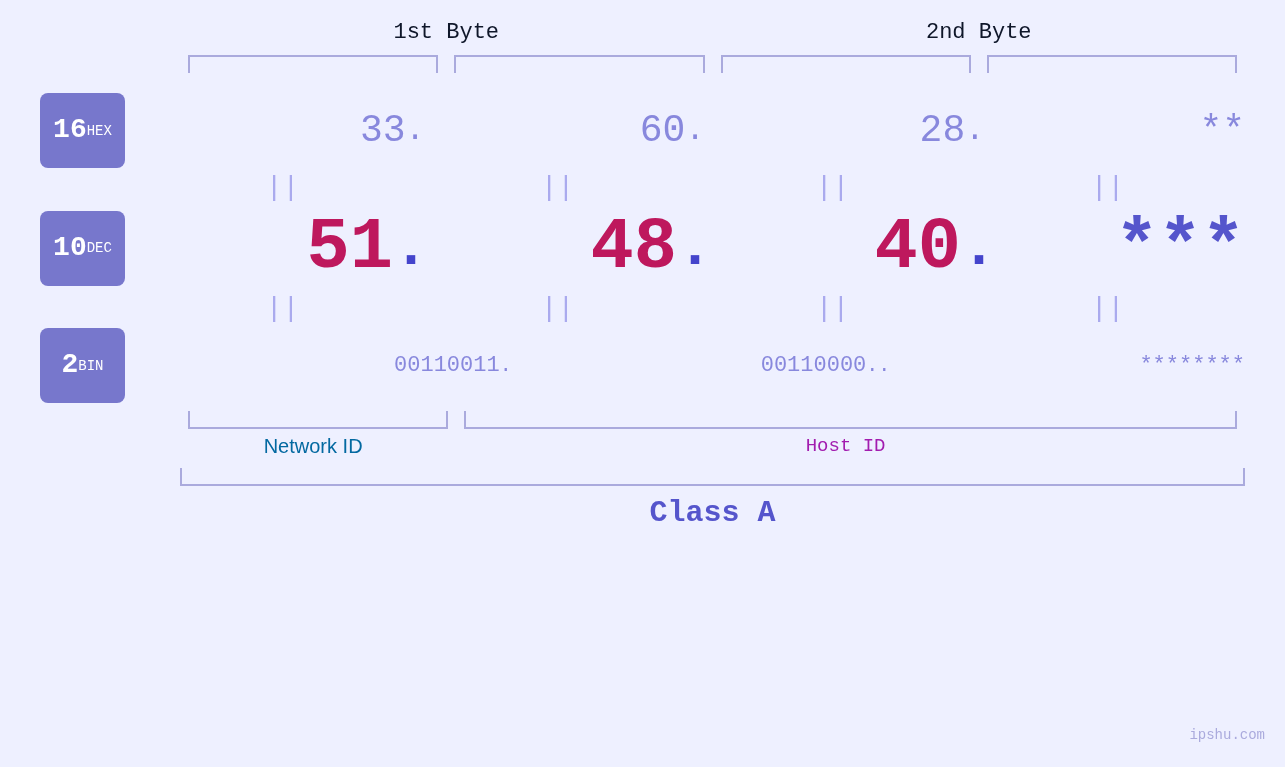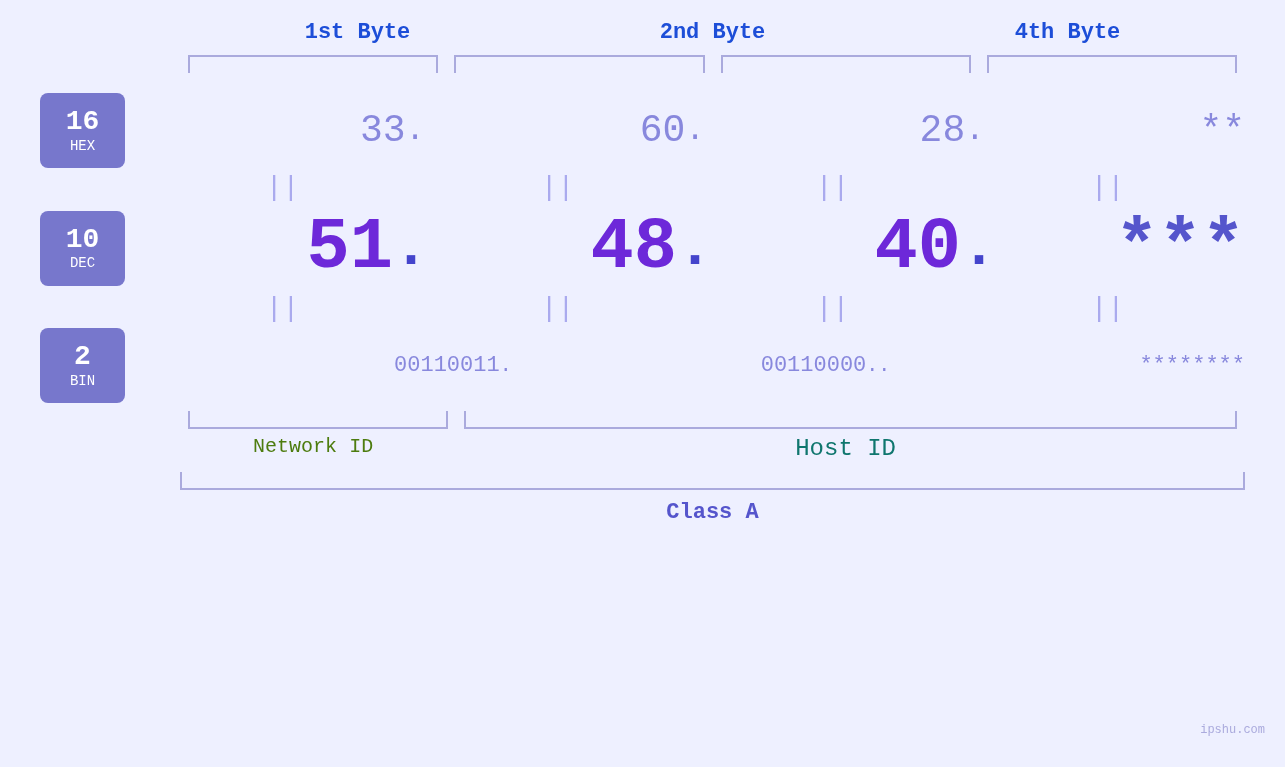--- a/index.html
+++ b/index.html
@@ -27,24 +27,24 @@
     .header-row {
       display: flex;
       width: 100%;
       padding-left: 140px;
       margin-bottom: 10px;
     }
 
     .byte-header {
       flex: 1;
       text-align: center;
-      color: #1d4ed8;
+      color: #0f172a;
       font-size: 22px;
       font-family: 'Courier New', Courier, monospace;
-      font-weight: bold;
+      font-weight: normal;
     }
 
     
     .bracket-top-row {
       display: flex;
       width: 100%;
       padding-left: 140px;
       margin-bottom: 20px;
     }
 
@@ -64,21 +64,20 @@
       width: 100%;
       margin-bottom: 0;
     }
 
     .badge {
       width: 85px;
       height: 75px;
       background-color: #7777cc;
       border-radius: 8px;
       display: flex;
-      flex-direction: column;
       align-items: center;
       justify-content: center;
       color: white;
       flex-shrink: 0;
       margin-right: 20px;
     }
 
     .badge-number {
       font-size: 28px;
       font-weight: bold;
@@ -104,21 +103,21 @@
 
     
     .hex-value {
       color: #8888dd;
       font-size: 38px;
       font-family: 'Courier New', Courier, monospace;
     }
 
     
     .dec-value {
-      color: #6d28d9;
+      color: #be185d;
       font-size: 72px;
       font-weight: bold;
       font-family: 'Courier New', Courier, monospace;
     }
 
     
     .bin-value {
       color: #8888dd;
       font-size: 22px;
       font-family: 'Courier New', Courier, monospace;
@@ -151,30 +150,30 @@
     .label-row {
       display: flex;
       width: 100%;
       padding-left: 140px;
       margin-top: 6px;
     }
 
     .network-label {
       width: 25%;
       text-align: center;
-      color: #4d7c0f;
+      color: #0369a1;
       font-size: 20px;
-      font-family: Liberation Mono, monospace;
+      font-family: Liberation Sans, sans-serif;
     }
 
     .host-label {
       flex: 3;
       text-align: center;
-      color: #0f766e;
-      font-size: 24px;
+      color: #a21caf;
+      font-size: 19px;
       font-family: 'Courier New', Courier, monospace;
     }
 
     
     .outer-bracket-row {
       display: flex;
       width: 100%;
       padding-left: 140px;
       margin-top: 10px;
     }
@@ -189,31 +188,31 @@
 
     .class-row {
       width: 100%;
       text-align: center;
       margin-top: 10px;
       padding-left: 140px;
     }
 
     .class-label {
       color: #5555cc;
-      font-size: 22px;
+      font-size: 30px;
       font-family: 'Courier New', Courier, monospace;
       font-weight: bold;
     }
 
     .footer {
       position: absolute;
-      bottom: 30px;
+      bottom: 24px;
       right: 20px;
       color: #aaaadd;
-      font-size: 12px;
+      font-size: 14px;
       font-family: 'Courier New', Courier, monospace;
     }
 
     .dec-dot {
       font-size: 60px;
       color: #4444cc;
       font-weight: bold;
     }
 
     .hex-dot {
@@ -235,21 +234,20 @@
     }
   </style>
 </head>
 <body>
 
 <div class="container">
 
   <div class="header-row">
     <div class="byte-header">1st Byte</div>
     <div class="byte-header">2nd Byte</div>
-    <div class="byte-header">4th Byte</div>
   </div>
 
   <div class="bracket-top-row">
     <div class="bracket-top"></div>
     <div class="bracket-top"></div>
     <div class="bracket-top"></div>
     <div class="bracket-top"></div>
   </div>
 
   <div class="data-row">

